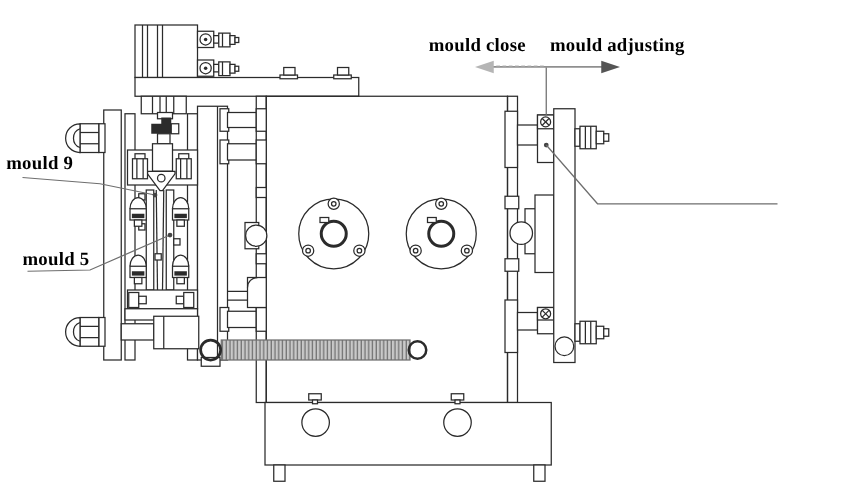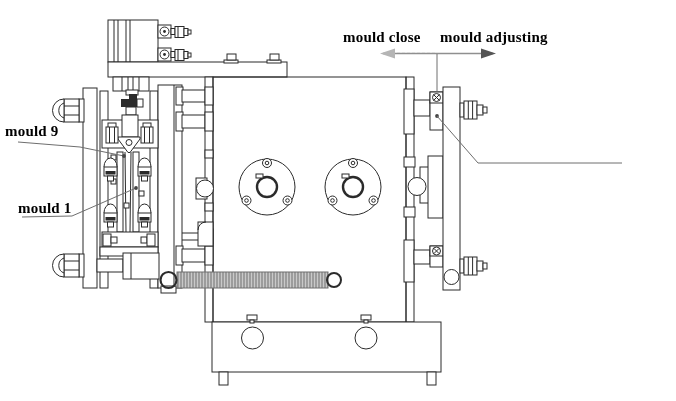--- a/index.html
+++ b/index.html
@@ -318,15 +318,15 @@
     <path class="ldr" d="M22,217 L72,216 L136,188"></path>
     <circle cx="136" cy="188" r="1.9" style="fill:#444"></circle>
     <circle cx="437" cy="116" r="1.9" style="fill:#444"></circle>
     <path class="ldr" d="M437,116 L478,163 L636,163"></path>
   </g>
 </svg>
 
 <div class="lbl" style="left:343px; top:29px">mould close</div>
 <div class="lbl" style="left:440px; top:29px">mould adjusting</div>
 <div class="lbl" style="left:5px; top:123px">mould 9</div>
-<div class="lbl" style="left:18px; top:200px">mould 1</div>
+<div class="lbl" style="left:18px; top:200px">mould 5</div>
 
 </div>
 
 </body></html>

